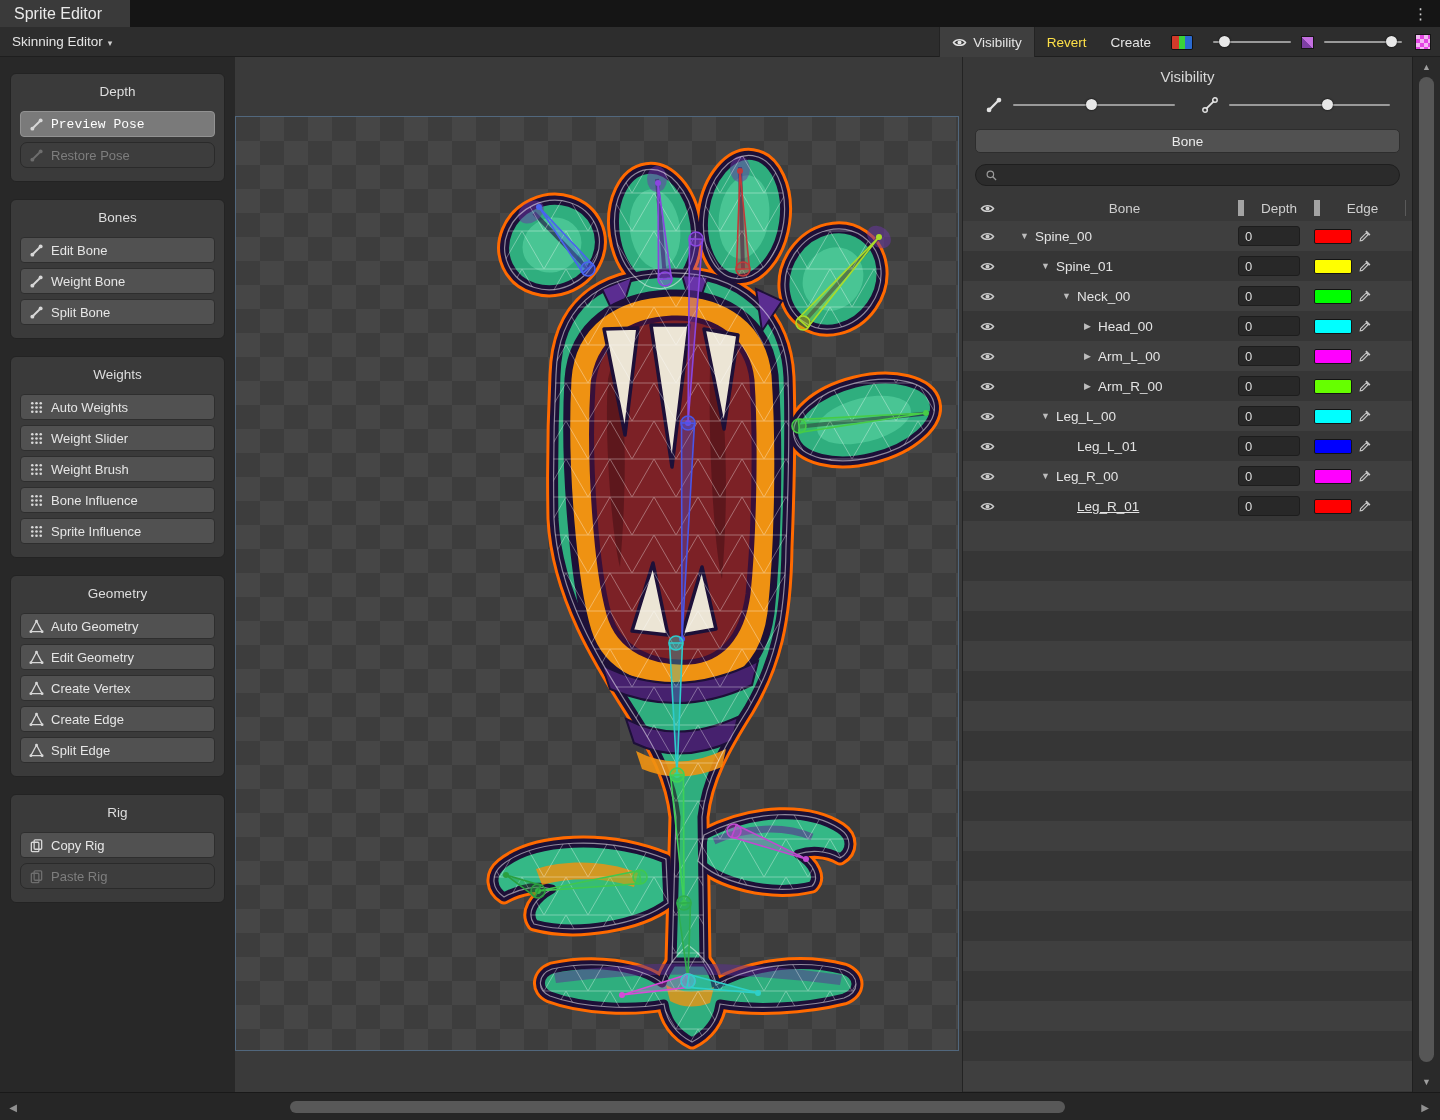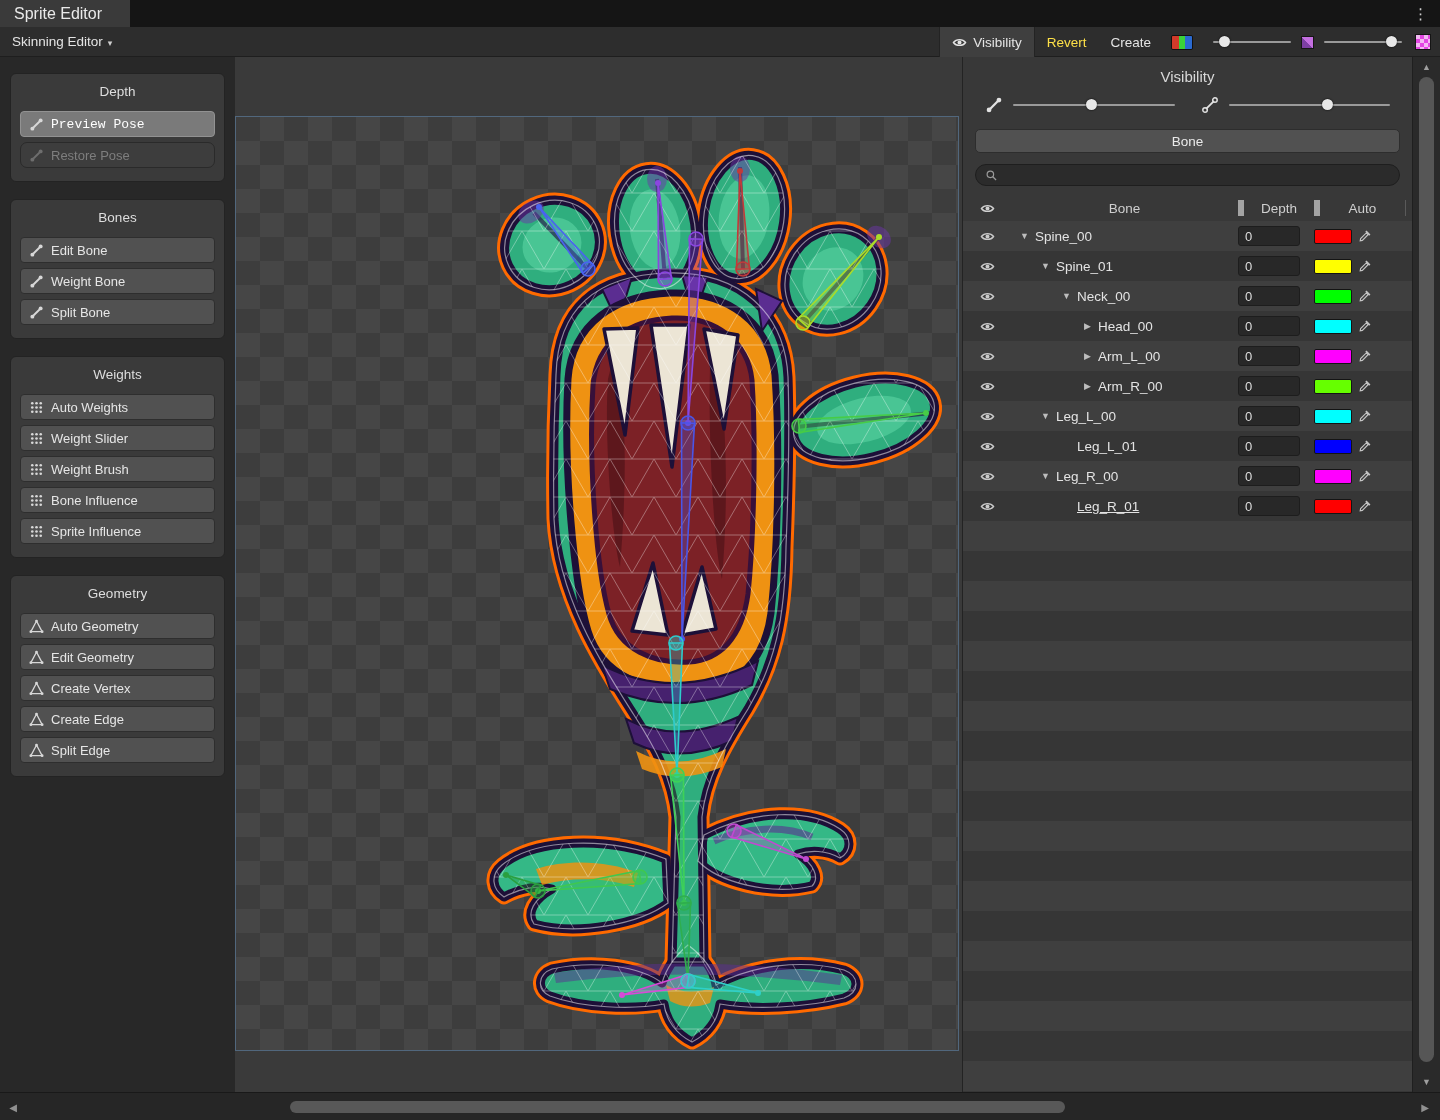--- a/index.html
+++ b/index.html
@@ -316,20 +316,41 @@
             <svg viewBox="0 0 16 16" width="15" height="15">
               <path d="M8 2.2 L14 13.5 L2 13.5 Z" fill="none" stroke="currentColor" stroke-width="1.4"></path>
               <circle cx="8" cy="2.2" r="1.5" fill="currentColor"></circle>
               <circle cx="14" cy="13.5" r="1.5" fill="currentColor"></circle>
               <circle cx="2" cy="13.5" r="1.5" fill="currentColor"></circle>
             </svg>
           </span>
           <span>Split Edge</span>
         </div>
       </div>
+      <div class="group">
+        <div class="group-title">Rig</div>
+        <div class="tool-btn">
+          <span class="btn-icon">
+            <svg viewBox="0 0 16 16" width="15" height="15">
+              <rect x="5.5" y="2" width="8" height="10" rx="1" fill="none" stroke="currentColor" stroke-width="1.4"></rect>
+              <rect x="2.5" y="4.5" width="8" height="10" rx="1" fill="#00000000" stroke="currentColor" stroke-width="1.4"></rect>
+            </svg>
+          </span>
+          <span>Copy Rig</span>
+        </div>
+        <div class="tool-btn disabled">
+          <span class="btn-icon">
+            <svg viewBox="0 0 16 16" width="15" height="15">
+              <rect x="5.5" y="2" width="8" height="10" rx="1" fill="none" stroke="currentColor" stroke-width="1.4"></rect>
+              <rect x="2.5" y="4.5" width="8" height="10" rx="1" fill="#00000000" stroke="currentColor" stroke-width="1.4"></rect>
+            </svg>
+          </span>
+          <span>Paste Rig</span>
+        </div>
+      </div>
     </div>
 
   <div class="canvas">
     <div class="texture">
       <svg class="sprite" viewBox="0 0 722 933">
         <defs>
           <pattern id="mesh" width="44" height="38" patternUnits="userSpaceOnUse">
             <path d="M0 0 H44 M0 38 H44 M0 38 L22 0 L44 38" fill="none" stroke="#ffffff" stroke-width="0.9"></path>
           </pattern>
           <ellipse id="pLeaf1" cx="316" cy="128" rx="48" ry="44" transform="rotate(-25 316 128)"></ellipse>
@@ -540,21 +561,21 @@
     </div>
     <div class="vp-header">
       <div class="hc" id="header-eye-slot">
           <svg viewBox="0 0 16 16" width="15" height="15">
             <path d="M1.5 8 C4.5 3.8 11.5 3.8 14.5 8 C11.5 12.2 4.5 12.2 1.5 8 Z" fill="none" stroke="currentColor" stroke-width="1.4"></path>
             <circle cx="8" cy="8" r="2.1" fill="currentColor"></circle>
           </svg>
         </div>
       <div class="hc">Bone</div>
       <div class="hc sep">Depth</div>
-      <div class="hc sep last">Auto</div>
+      <div class="hc sep last">Edge</div>
     </div>
     <div class="vp-rows" id="vp-rows">
         <div class="vrow">
           <div class="cell eye">
             <svg viewBox="0 0 16 16" width="15" height="15">
               <path d="M1.5 8 C4.5 3.8 11.5 3.8 14.5 8 C11.5 12.2 4.5 12.2 1.5 8 Z" fill="none" stroke="currentColor" stroke-width="1.4"></path>
               <circle cx="8" cy="8" r="2.1" fill="currentColor"></circle>
             </svg>
           </div>
           <div class="cell name" style="padding-left: 6px;">

